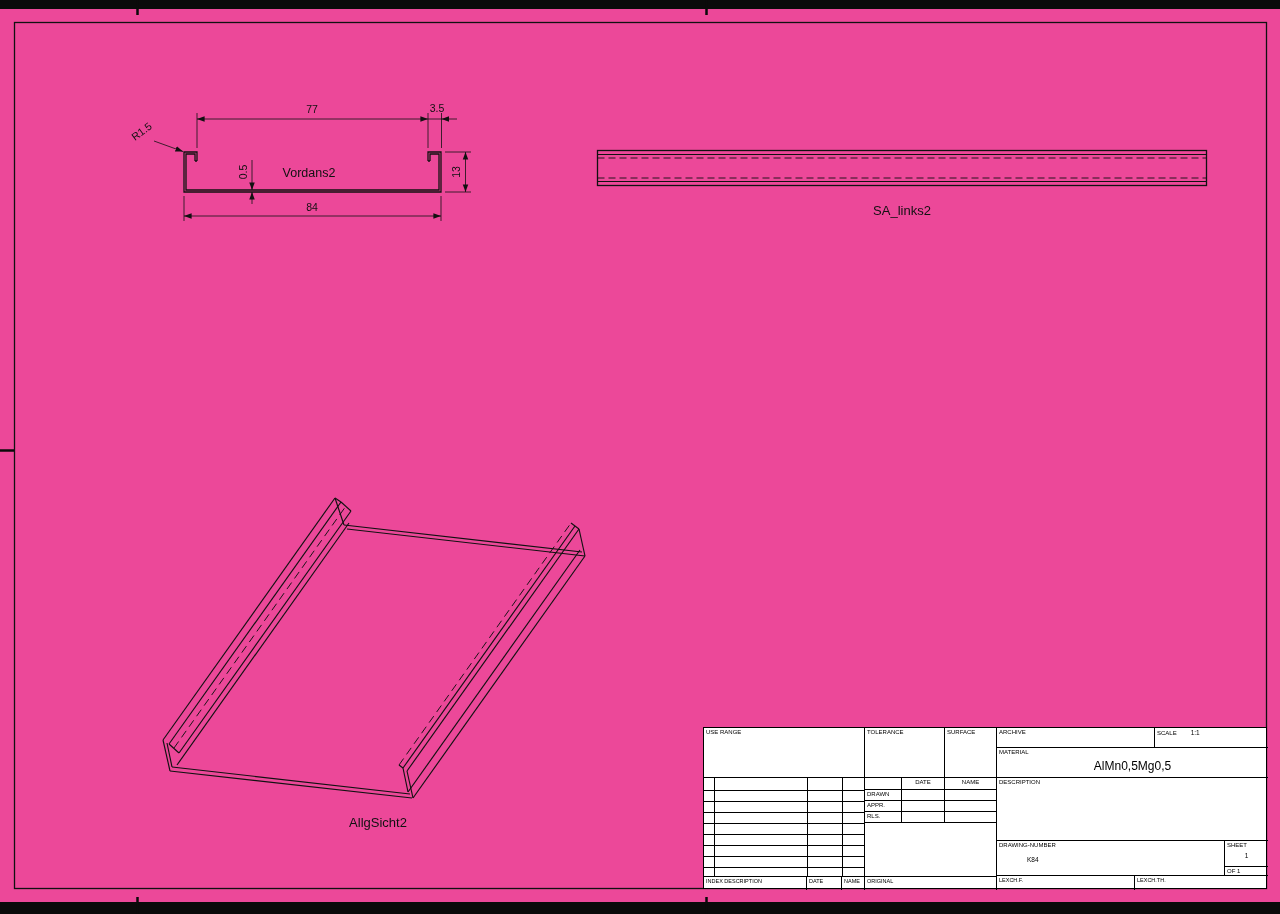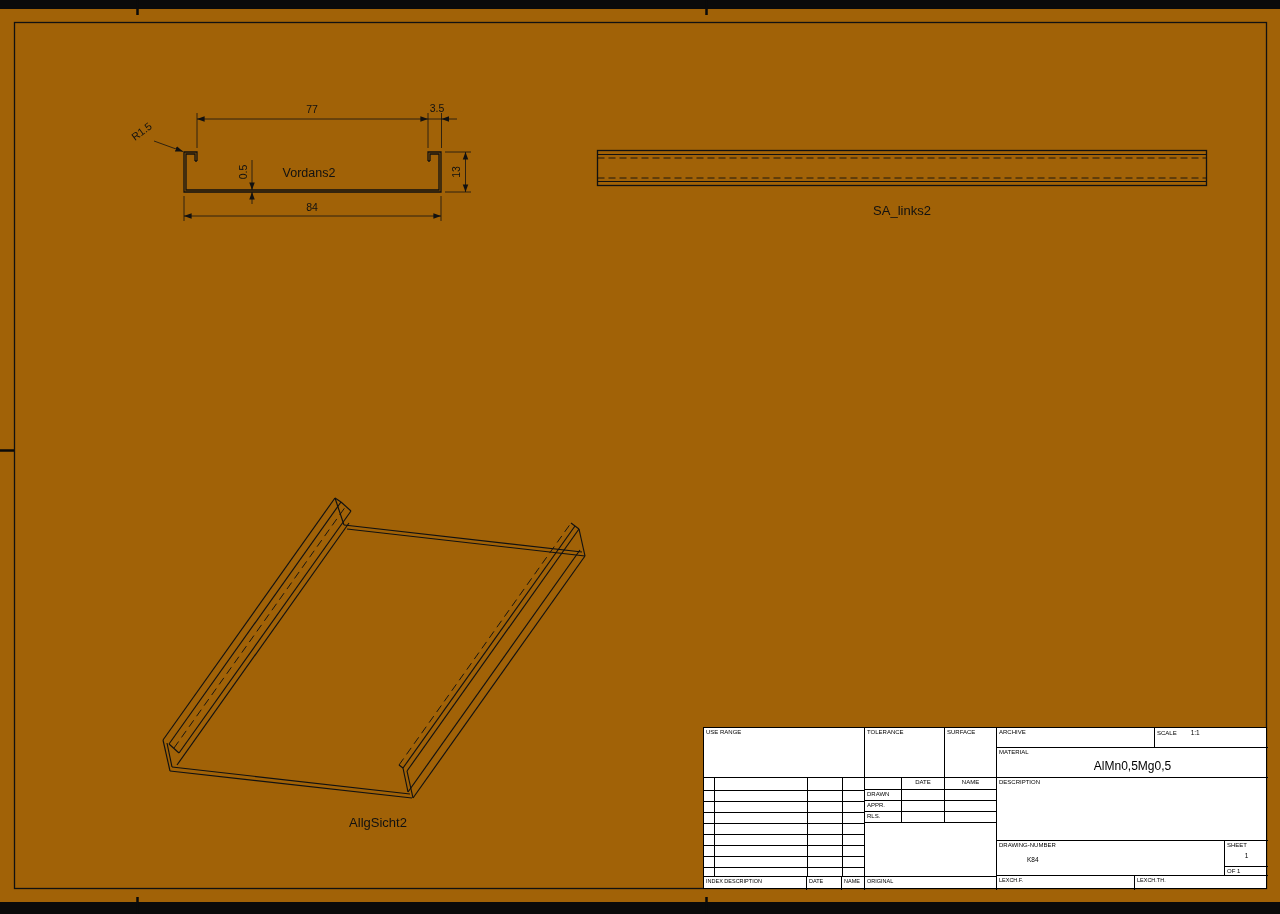--- a/index.html
+++ b/index.html
@@ -1,17 +1,17 @@
 <!DOCTYPE html>
 <html><head>
 <meta charset="utf-8">
 <style>
   html,body{margin:0;padding:0;}
   body{width:1280px;height:914px;background:#fff;font-family:"Liberation Sans",sans-serif;color:#111;}
-  .page{position:relative;width:1280px;height:914px;background:#a16207;overflow:hidden;}
+  .page{position:relative;width:1280px;height:914px;background:#ec4899;overflow:hidden;}
   .drawing-svg{position:absolute;left:0;top:0;}
   svg text{font-family:"Liberation Sans",sans-serif;}
 
   
   .title-block{position:absolute;left:703px;top:727px;width:564px;height:162px;
     border:1px solid #000;box-sizing:border-box;background:#fff;color:#000;}
   .tb-cell{position:absolute;box-sizing:border-box;font-size:6px;line-height:7px;
     padding:1px 8px 0 2px;border-right:1px solid #000;border-bottom:1px solid #000;
     white-space:nowrap;overflow:visible;}
   .tb-cell.no-r{border-right:none;}

